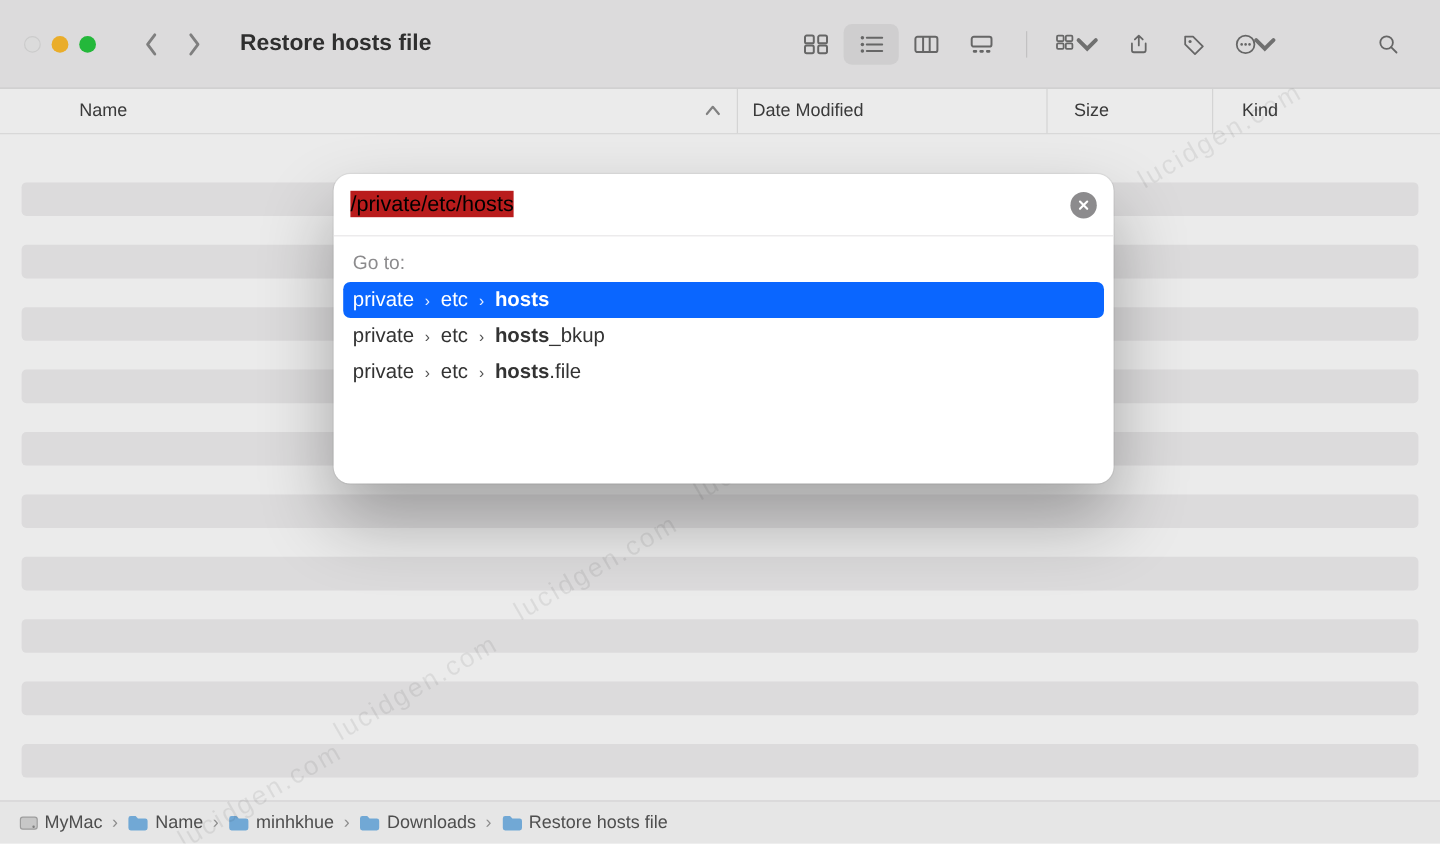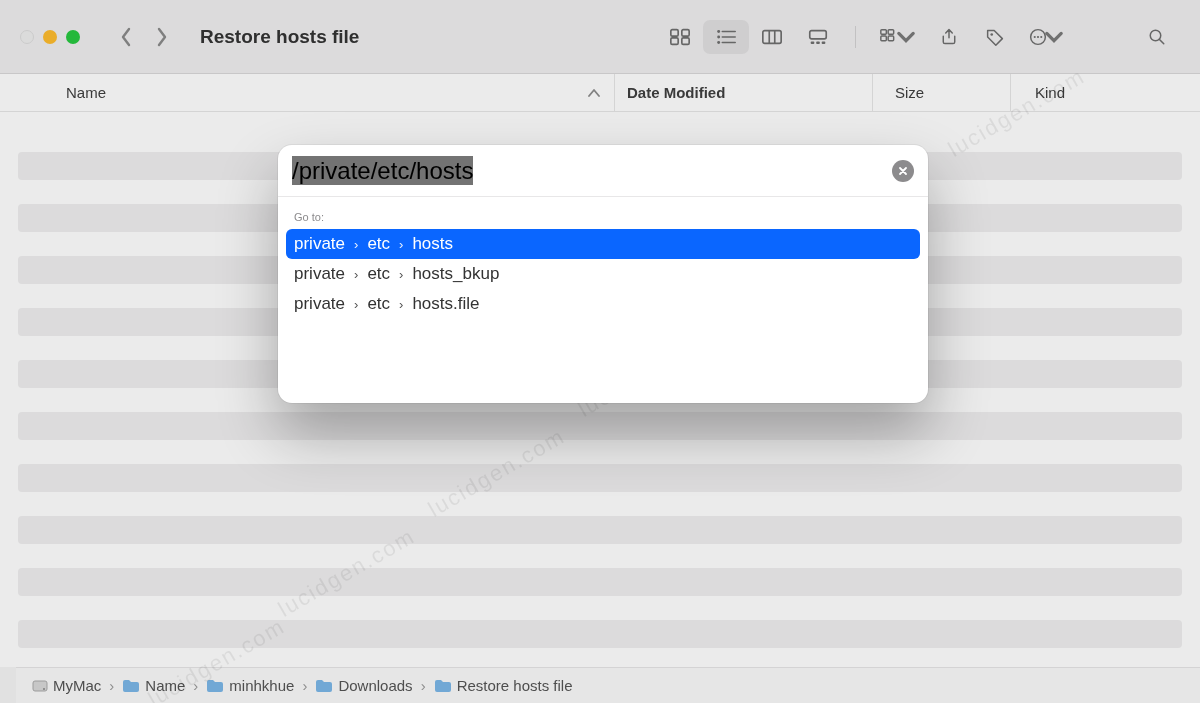--- a/index.html
+++ b/index.html
@@ -47,33 +47,33 @@
   
   .col-header {
     height: 38px;
     background:#fff;
     border-bottom:1px solid #e7e6e7;
     display:flex; align-items:center;
     font-size:15px; color:#3f3f3f;
     padding-left: 66px;
   }
   .col-name { flex: 0 0 548px; display:flex; align-items:center; }
-  .col-date { flex: 0 0 258px; border-left:1px solid #e7e6e7; padding-left:12px; display:flex; align-items:center; height:100%;font-weight:bold; }
+  .col-date { flex: 0 0 258px; border-left:1px solid #e7e6e7; padding-left:12px; display:flex; align-items:center; height:100%; }
   .col-size { flex: 0 0 138px; border-left:1px solid #e7e6e7; padding-left:22px; display:flex; align-items:center; height:100%; }
   .col-kind { flex: 1; border-left:1px solid #e7e6e7; padding-left:24px; display:flex; align-items:center; height:100%; }
   .sort-caret { margin-left:auto; margin-right:14px; color:#8c8c8c; }
   .sort-caret svg { width:12px; height:10px; }
 
   
   .content-area { position:relative; height: calc(703px - 74px - 38px - 36px); background:#fff; }
   .ph-row { position:absolute; left:18px; right:18px; height:28px; background:#efeeef; border-radius:4px; }
 
   
   .pathbar {
-    position:absolute; bottom:0; left:16px; right:0;
+    position:absolute; bottom:0; left:0; right:0;
     height:36px; background:#fafafa; border-top:1px solid #e6e5e6;
     display:flex; align-items:center; gap:6px;
     padding:0 16px; font-size:15px; color:#555;
   }
   .path-item { display:flex; align-items:center; gap:5px; }
   .path-sep { color:#9a9a9a; margin:0 2px; }
   .folder-icon { width:18px; height:14px; }
   .hdd-icon { width:16px; height:16px; }
 
   
@@ -84,39 +84,39 @@
     box-shadow: 0 30px 60px rgba(0,0,0,0.3), 0 0 0 1px rgba(0,0,0,0.05);
     z-index:10;
     overflow:hidden;
     display:flex; flex-direction:column;
   }
   .goto-input-row {
     height:52px; display:flex; align-items:center;
     padding:0 14px; border-bottom:1px solid #e8e7e8;
   }
   .goto-input-sel {
-    background:#737373; padding:1px 0; font-size:24px; color:#000;text-align:center;
+    background:#b91c1c; padding:1px 0; font-size:18px; color:#000;text-align:center;
   }
   .clear-btn {
     width:22px; height:22px; border-radius:50%;
     background:#8c8b8d; display:flex; align-items:center; justify-content:center;
     color:#fff; flex-shrink:0;
   }
   .clear-btn svg { width:10px; height:10px; }
 
   .goto-body { padding: 14px 8px 8px 8px; flex:1; }
-  .goto-label { font-size:11px; color:#8c8b8d; font-weight:500; padding-left:8px; margin-bottom:6px; }
+  .goto-label { font-size:16px; color:#8c8b8d; font-weight:500; padding-left:8px; margin-bottom:6px; }
   .goto-item {
     height:30px; display:flex; align-items:center;
     font-size:17px; color:#333; padding:0 8px; border-radius:6px;
     gap:5px;
   }
   .goto-item.selected { background:#0a66ff; color:#fff; }
   .goto-item .chevr { font-size:13px; margin:0 4px; opacity:0.85; }
-  .goto-item .bold { font-weight:400; }
+  .goto-item .bold { font-weight:700; }
   .goto-item.selected .chevr { color:#fff; opacity:0.9; }
 
   
   .wm { position:absolute; color:rgba(0,0,0,0.07); font-size:22px; letter-spacing:2px; pointer-events:none; transform:rotate(-30deg); z-index:3; }
 </style>
 </head>
 <body>
 
 <div class="toolbar">
   <div class="traffic">

